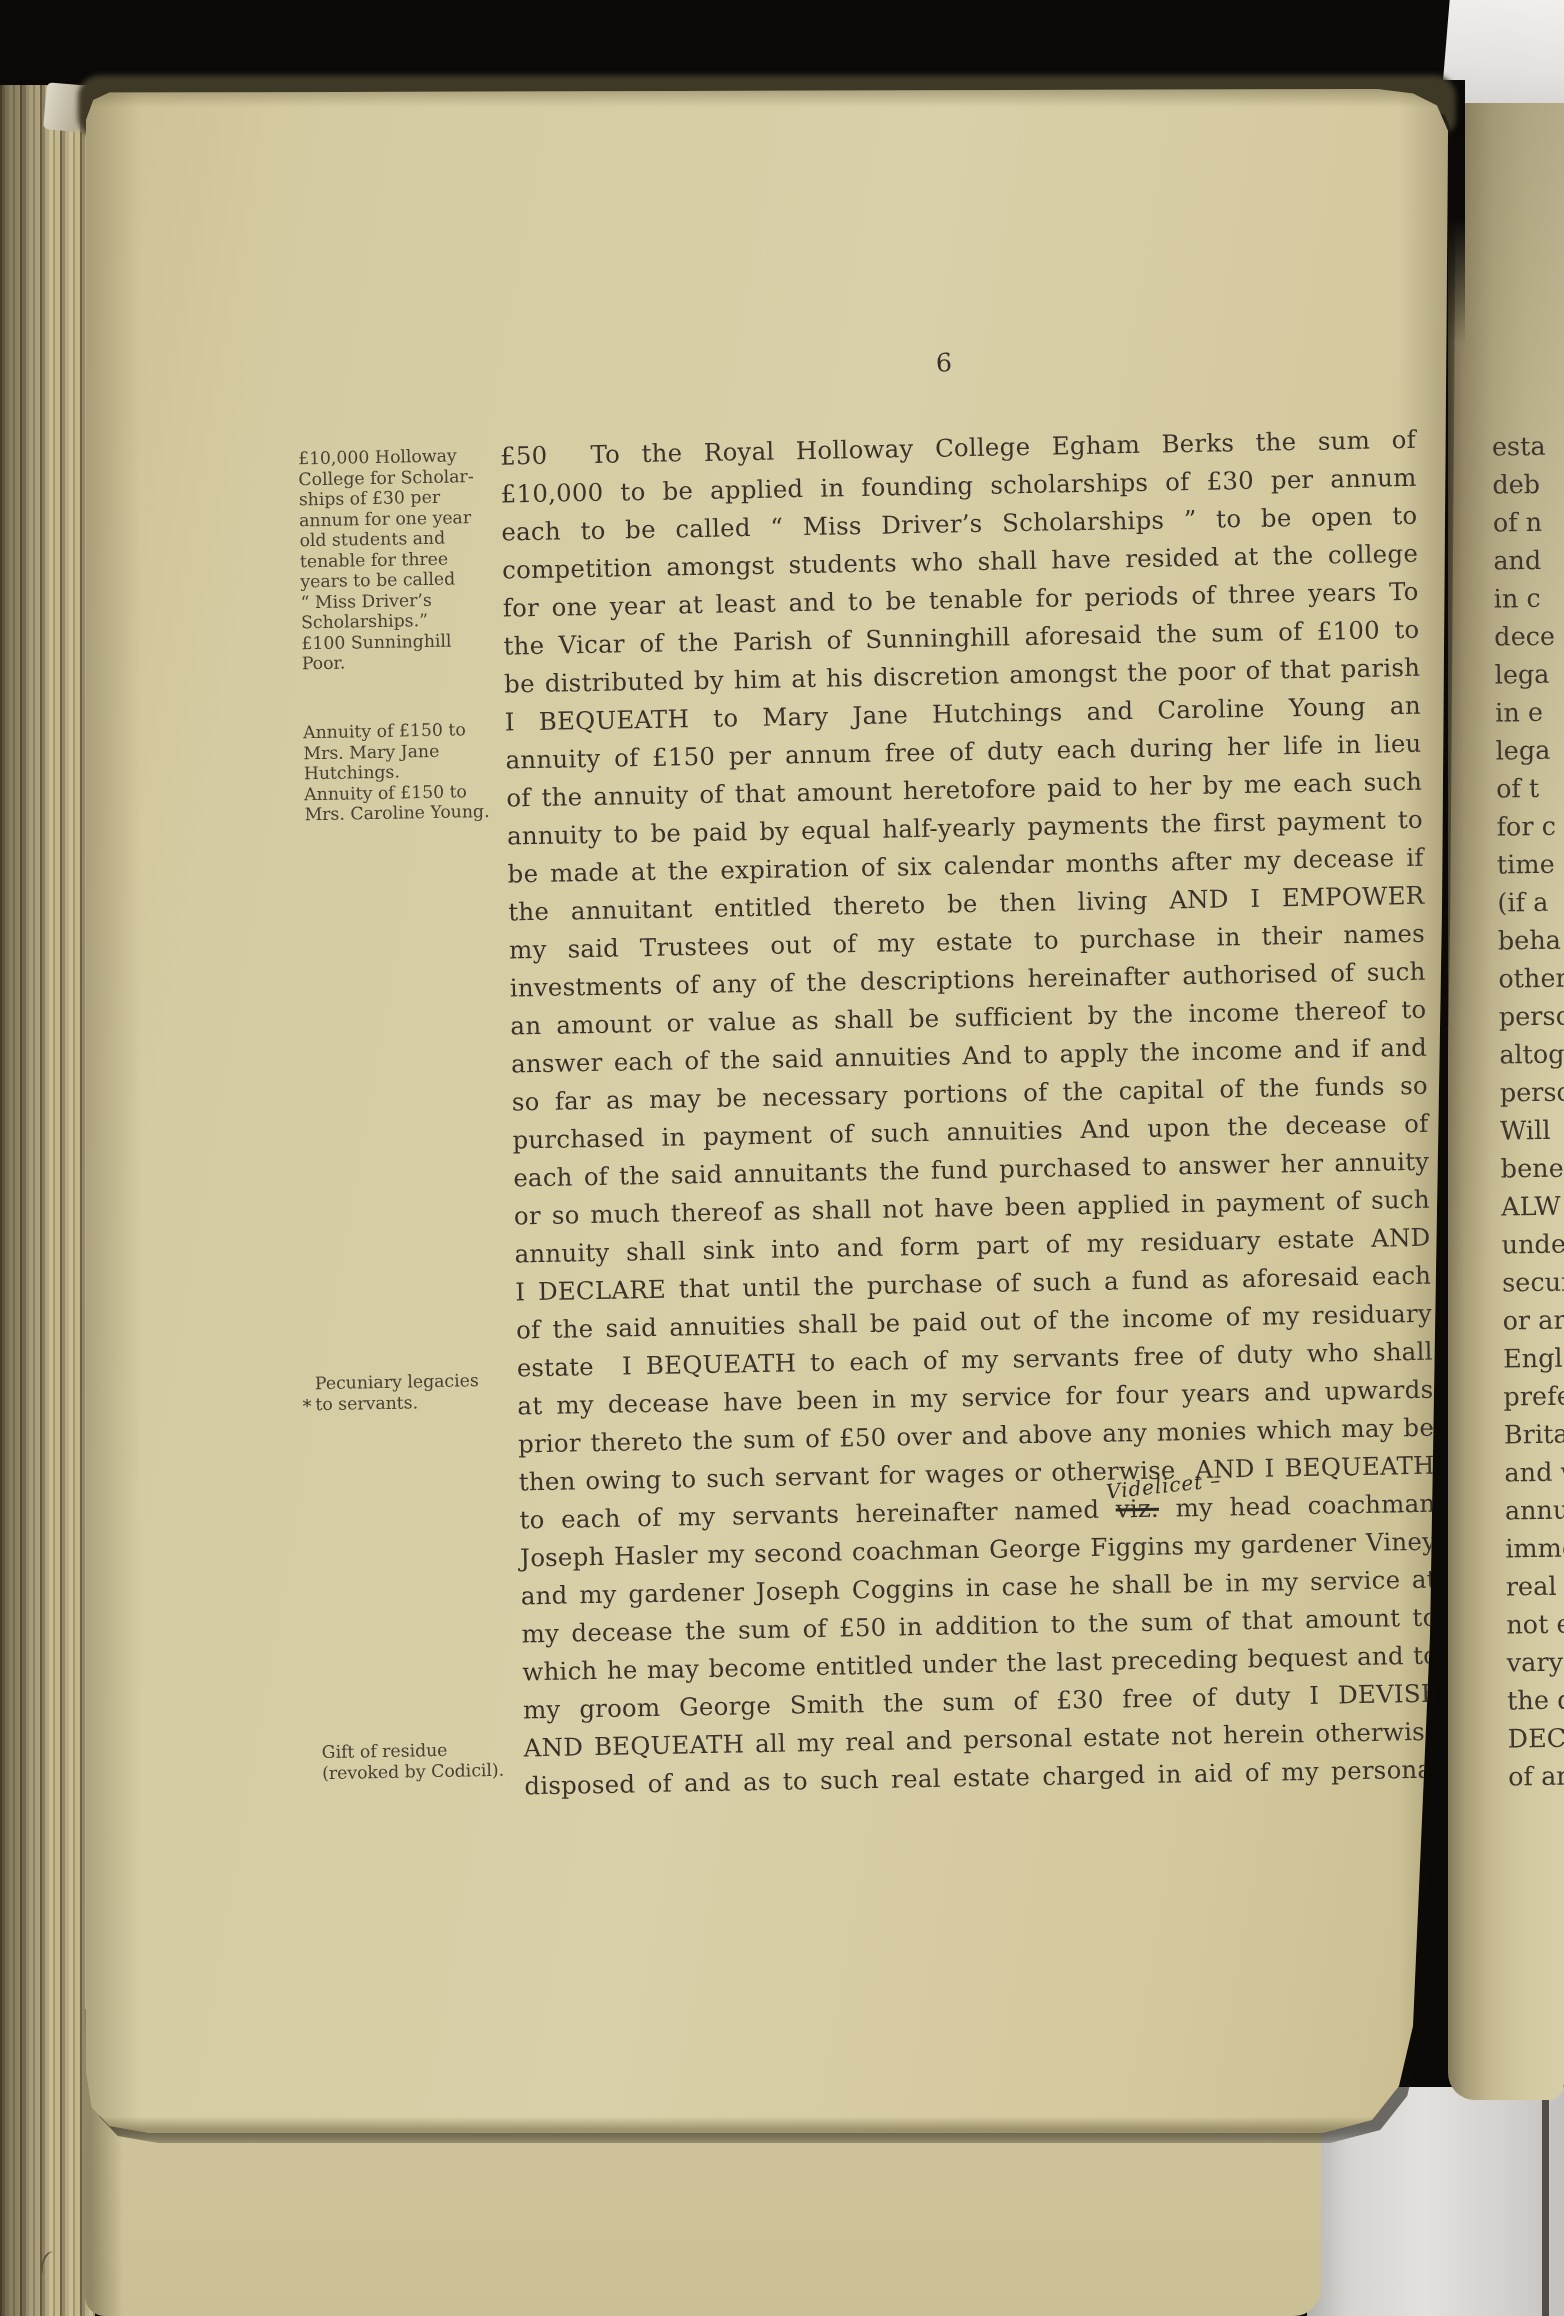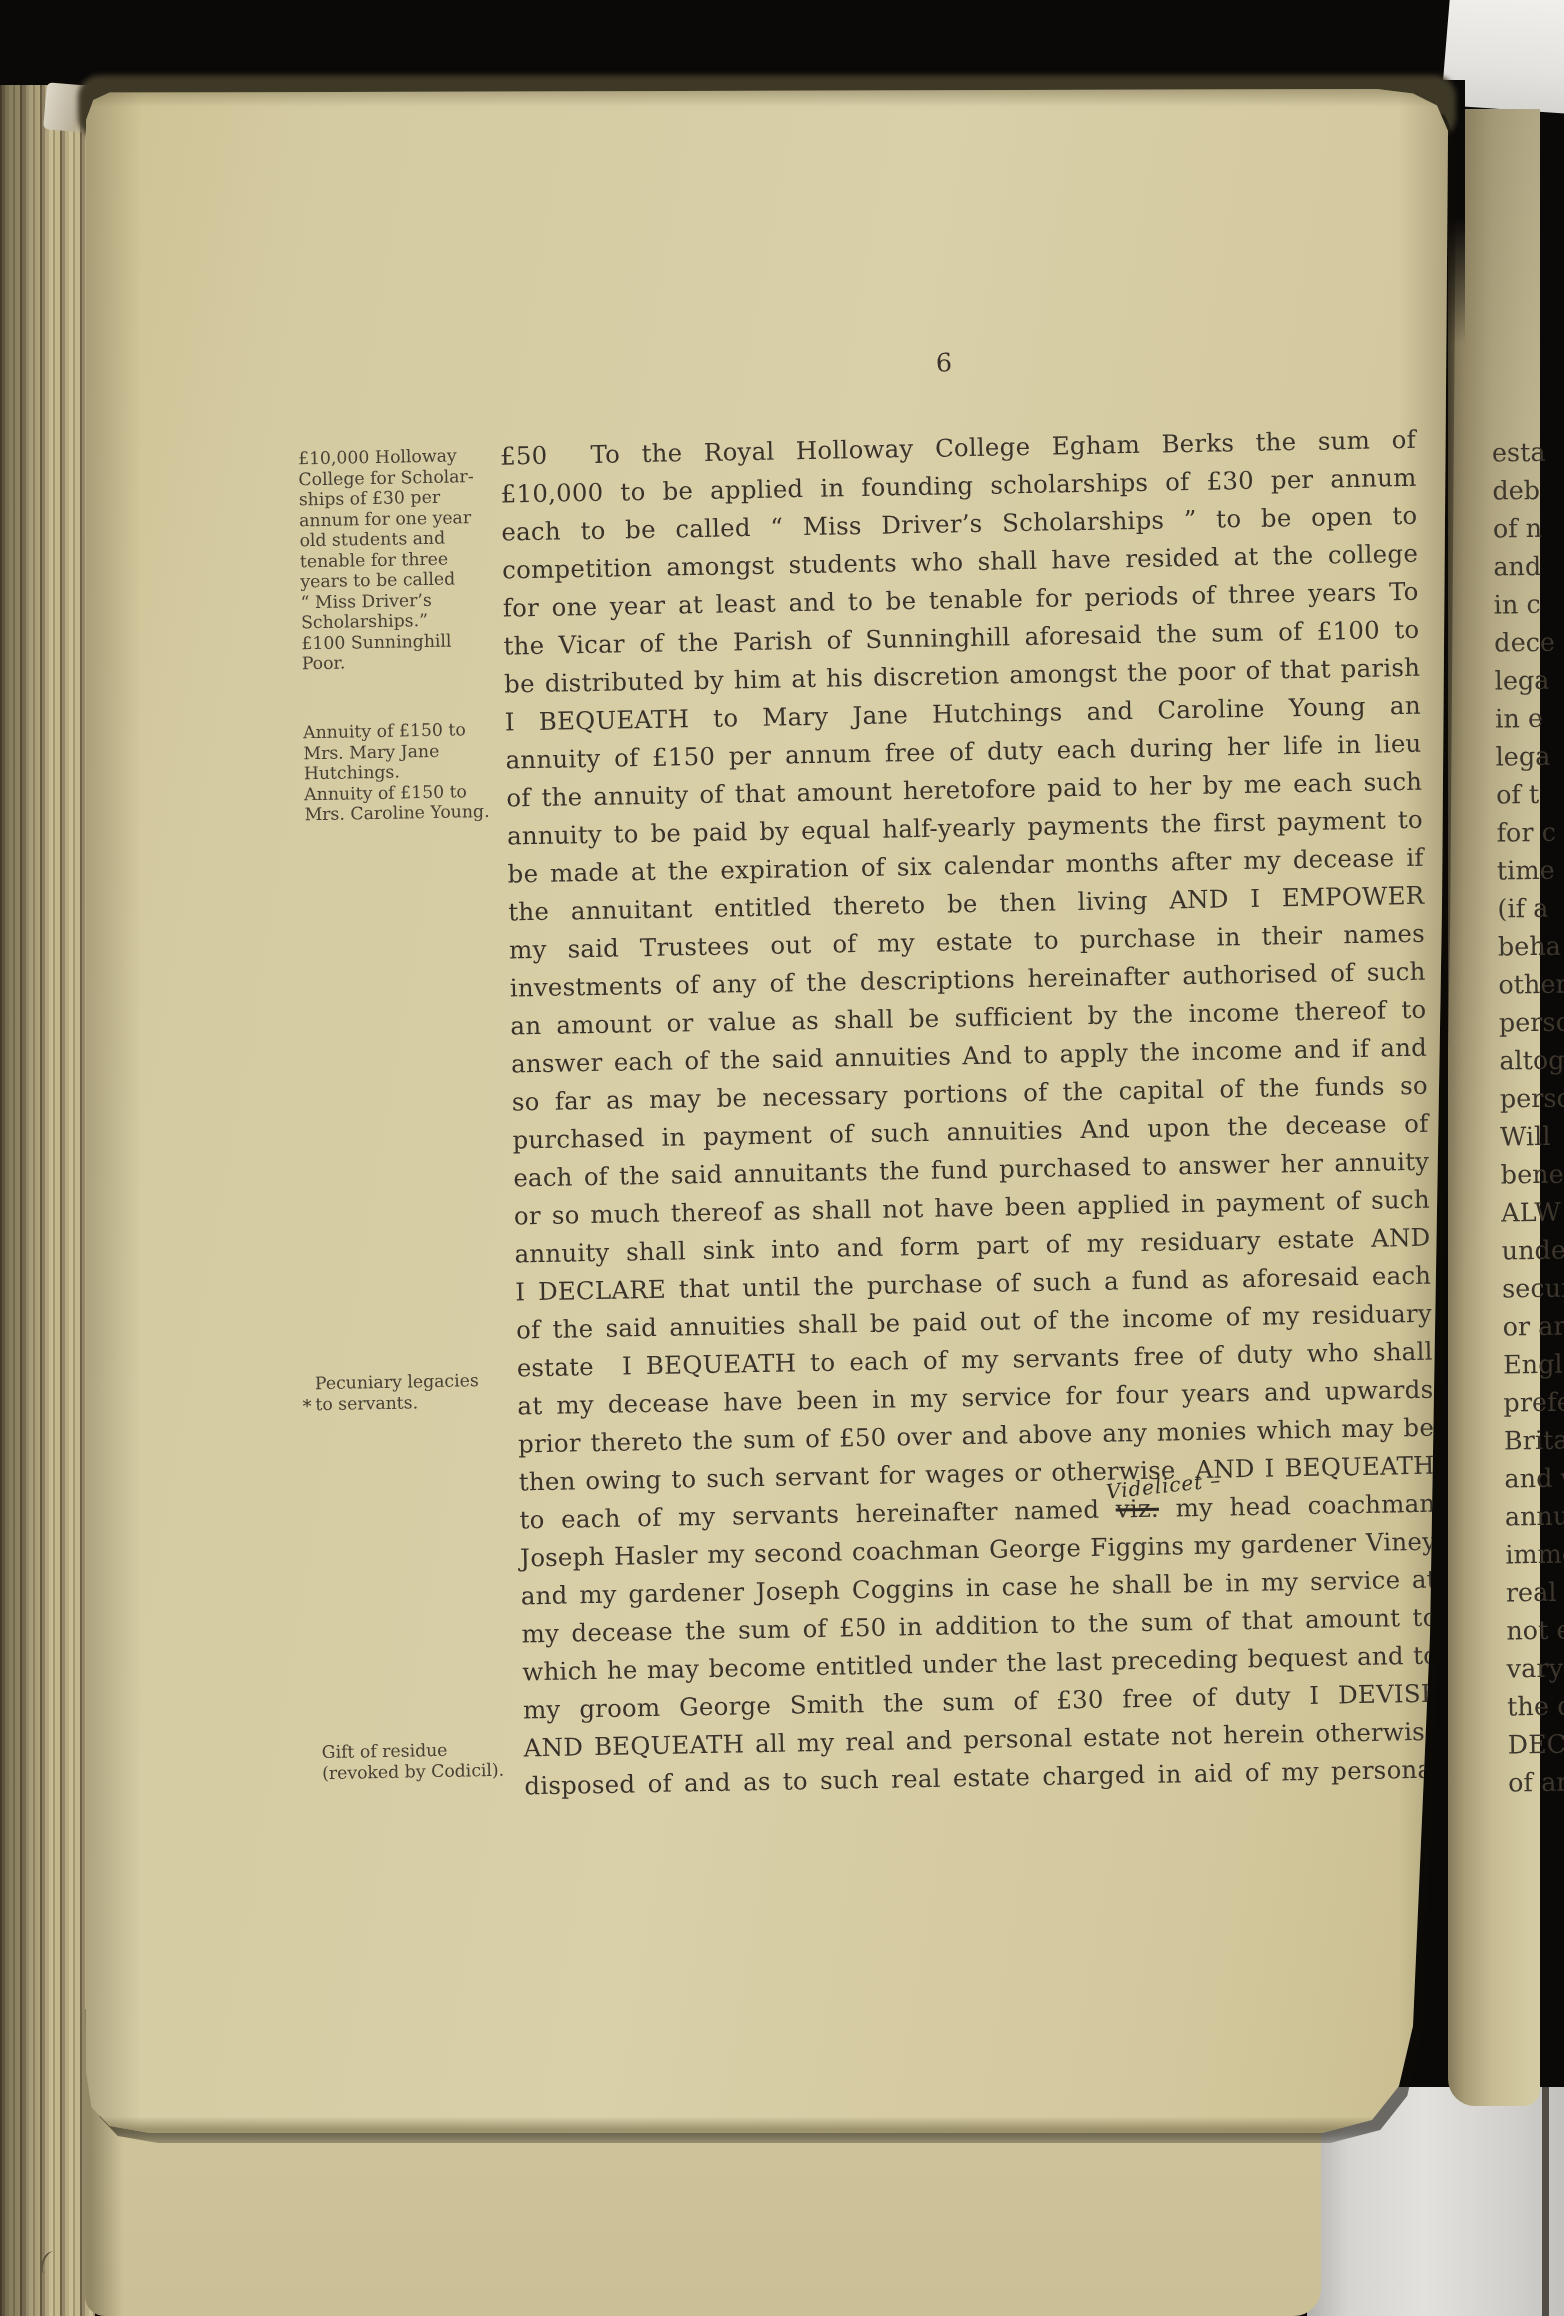--- a/index.html
+++ b/index.html
@@ -19,21 +19,21 @@
       linear-gradient(90deg,rgba(20,15,5,.45) 0,rgba(20,15,5,0) 55%),
       repeating-linear-gradient(90deg,#6d6146 0 1.8px,#95886a 1.8px 5.5px,#b7aa83 5.5px 9px,#c9bd95 9px 12.7px,#a2956e 12.7px 15.5px,#c2b68d 15.5px 20px);}
   .stack-highlight{position:absolute;left:45px;top:84px;width:44px;height:47px;z-index:3;
     background:linear-gradient(100deg,#ded9ca,#b9b09a 70%,rgba(185,176,154,0));
     transform:rotate(5deg);border-radius:5.5px;}
   .under-page{position:absolute;left:85px;top:2009px;width:1236px;height:307px;z-index:3;
     border-radius:0 0 27px 20px;
     background:
       linear-gradient(90deg,rgba(50,42,20,.38) 0 5.5px,rgba(50,42,20,0) 38px),
       linear-gradient(180deg,#bdb185 0 5.5px,#cfc49b 27px,#cabf95 100%);}
-  .right-page{position:absolute;left:1448px;top:109px;width:92px;height:1997px;z-index:2;
+  .right-page{position:absolute;left:1448px;top:103px;width:116px;height:1997px;z-index:2;
     border-radius:0 0 16.4px 27px;
     background:
       linear-gradient(115deg,rgba(60,50,30,.28) 0%,rgba(60,50,30,0) 55%),
       linear-gradient(90deg,#84795b 0px,#a89c77 16.4px,#c6bb93 44px,#d3c9a1 78px,#d7cda6 116px);}
   .gutter-wedge{position:absolute;left:1418px;top:80px;width:47px;height:264px;z-index:4;
     background:linear-gradient(180deg,#0b0908 0 52%,rgba(11,9,8,0) 100%);}
   .page-backing{position:absolute;left:78px;top:75px;width:1378px;height:64px;z-index:4;
     background:#3e3827;border-radius:22px;filter:blur(2.7px);}
   .page-shadow{position:absolute;left:86px;top:89px;width:1362px;height:2044px;z-index:5;
     background:rgba(14,11,5,.55);filter:blur(8.2px);transform:translate(8.2px,10px);

